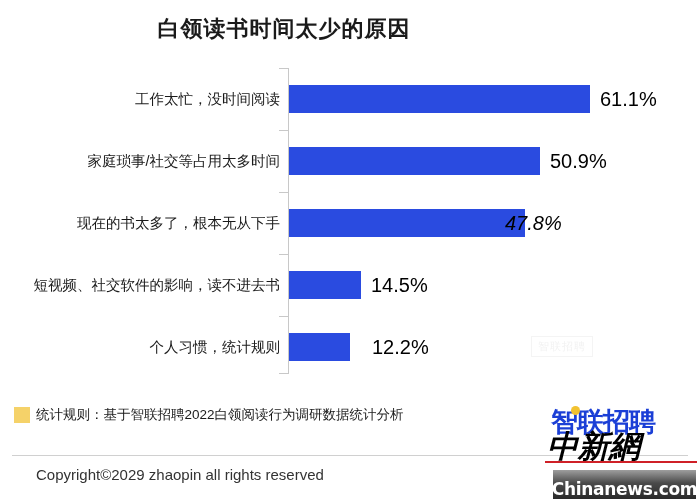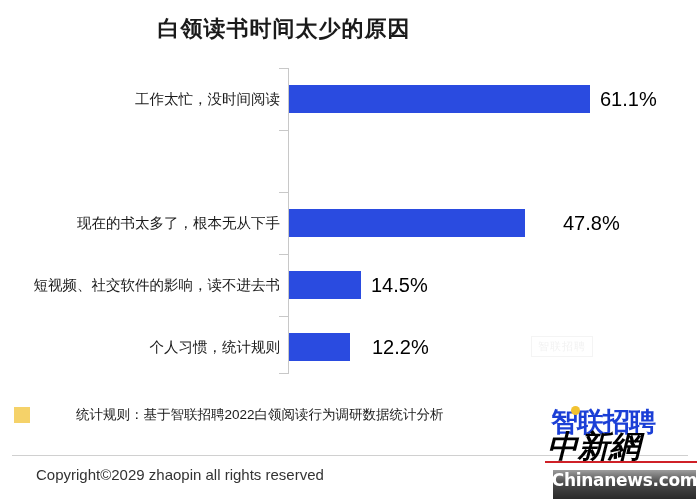--- a/index.html
+++ b/index.html
@@ -104,21 +104,20 @@
     position: absolute;
     left: 14px;
     top: 404px;
     width: 520px;
   }
   .legend-row {
     display: flex;
     align-items: center;
     height: 22px;
     margin-bottom: 4px;
-    gap: 40px;
   }
   .legend-swatch {
     width: 16px;
     height: 16px;
     flex: 0 0 16px;
     margin-right: 6px;
   }
   .legend-text {
     font-size: 13.5px;
     color: #1a1a1a;
@@ -192,21 +191,21 @@
     background: #cf2027;
   }
   .logo-banner {
     position: absolute;
     left: 8px;
     top: 66px;
     width: 143px;
     height: 29px;
     background: linear-gradient(180deg, #9e9e9e 0%, #4a4a4a 45%, #2a2a2a 100%);
     display: flex;
-    align-items: flex-start;
+    align-items: flex-end;
     justify-content: center;
   }
   .logo-banner-text {
     color: #ffffff;
     font-size: 17px;
     font-weight: bold;
     letter-spacing: -0.3px;
     font-family: "DejaVu Sans", sans-serif;
   }
 </style>
@@ -224,25 +223,30 @@
   <div class="tick" style="top:192px;"></div>
   <div class="tick" style="top:254px;"></div>
   <div class="tick" style="top:311px;"></div>
 
   <div class="bar-row" style="top:22px;">
     <div class="bar-label">工作太忙，没时间阅读</div>
     <div class="bar" style="width:301px;"></div>
     <div class="bar-value" style="left:600px;">61.1%</div>
   </div>
 
+  <div class="bar-row" style="top:84px;">
+    <div class="bar-label">家庭琐事/社交等占用太多时间</div>
+    <div class="bar" style="width:251px;"></div>
+    <div class="bar-value" style="left:550px;">50.9%</div>
+  </div>
 
   <div class="bar-row" style="top:146px;">
     <div class="bar-label">现在的书太多了，根本无从下手</div>
     <div class="bar" style="width:236px;"></div>
-    <div class="bar-value" style="left:563px;">47.8%</div>
+    <div class="bar-value" style="left:505px;font-style:italic;">47.8%</div>
   </div>
 
   <div class="bar-row" style="top:208px;">
     <div class="bar-label">短视频、社交软件的影响，读不进去书</div>
     <div class="bar" style="width:72px;"></div>
     <div class="bar-value" style="left:371px;">14.5%</div>
   </div>
 
   <div class="bar-row" style="top:270px;">
     <div class="bar-label">个人习惯，统计规则</div>

